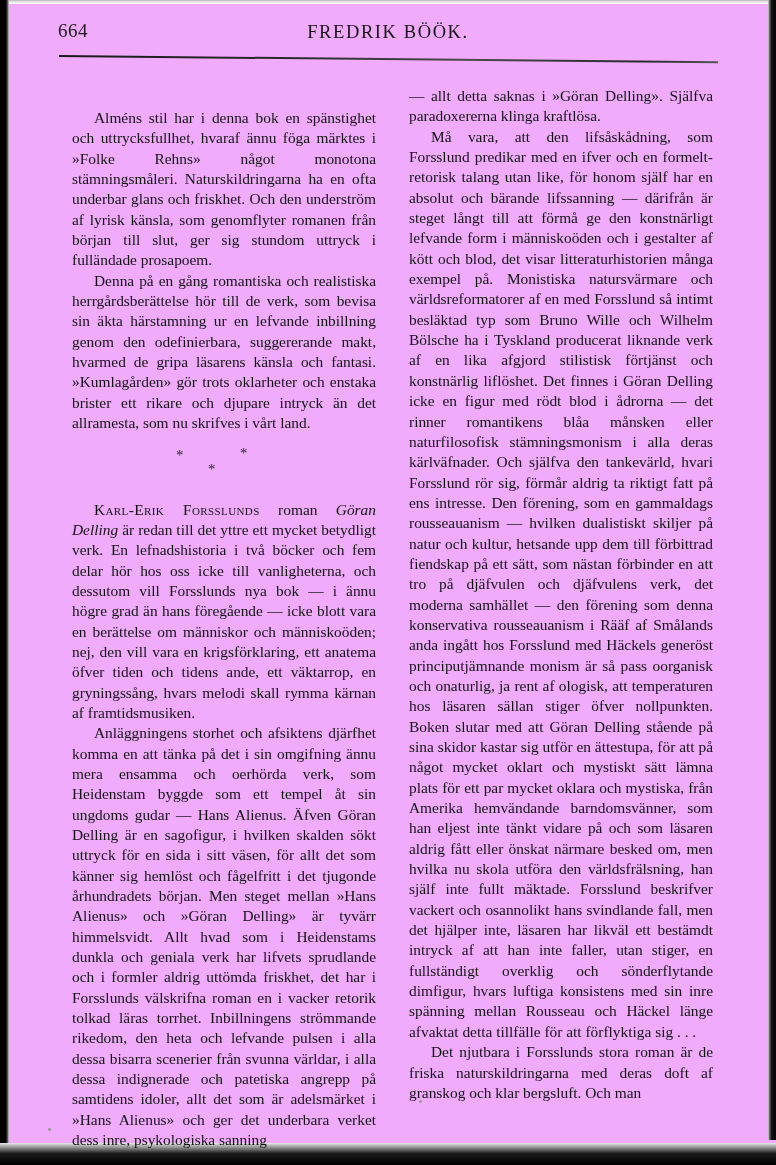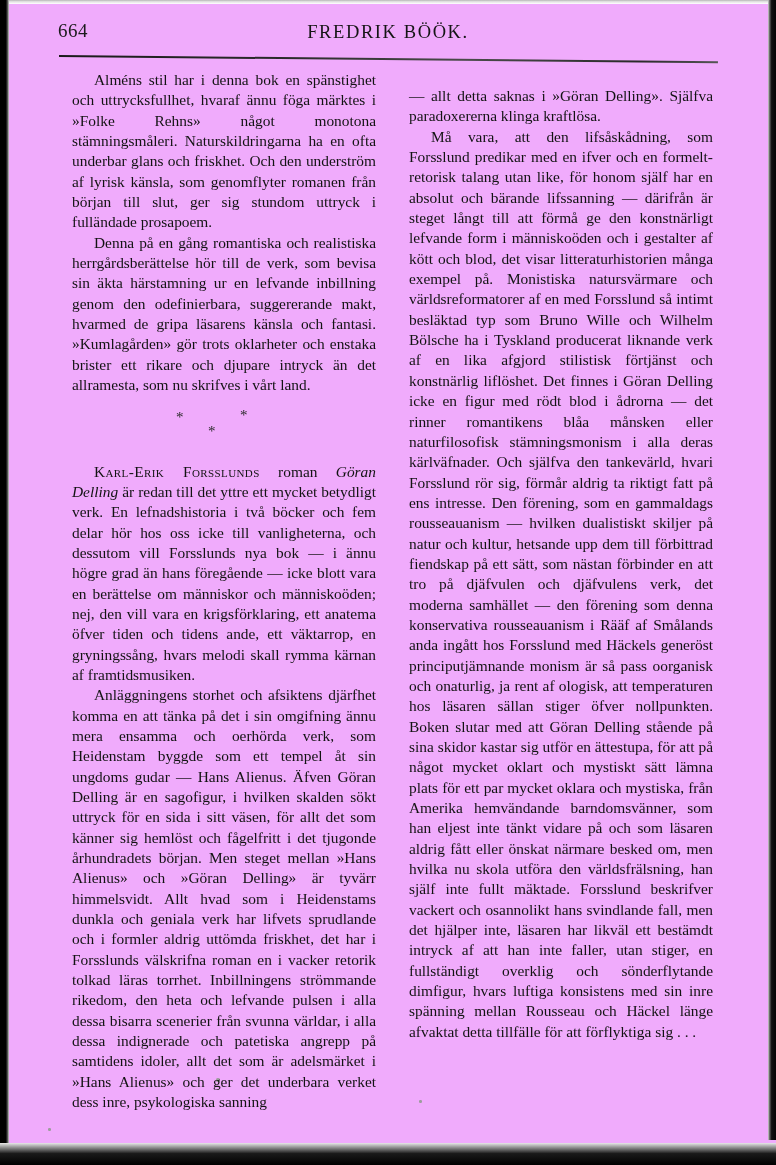--- a/index.html
+++ b/index.html
@@ -91,21 +91,21 @@
   .col {
     position: absolute;
     top: 0;
     width: 304px;
     font-size: 15.4px;
     line-height: 20.35px;
     text-align: justify;
     text-justify: inter-word;
     color: #131313;
   }
-  .col-left  { left: 72px; }
+  .col-left  { left: 72px; margin-top: 38px; }
   .col-right { left: 409px; margin-top: 16px; }
 
   .col p {
     margin: 0;
     text-indent: 22px;
     hyphens: manual;
   }
   .col p.noindent { text-indent: 0; }
 
   .smallcaps {
@@ -162,16 +162,17 @@
       </div>
 
       <p><span class="smallcaps">Karl-Erik Forsslunds</span><span> roman </span><span class="ital">Göran Delling</span><span> är redan till det yttre ett mycket betydligt verk. En lefnadshistoria i två böcker och fem delar hör hos oss icke till vanligheterna, och dessutom vill Forsslunds nya bok — i ännu högre grad än hans föregående — icke blott vara en berättelse om människor och människoöden; nej, den vill vara en krigsförklaring, ett anatema öfver tiden och tidens ande, ett väktarrop, en gryningssång, hvars melodi skall rymma kärnan af framtidsmusiken.</span></p>
 
       <p>Anläggningens storhet och afsiktens djärfhet komma en att tänka på det i sin omgifning ännu mera ensamma och oerhörda verk, som Heidenstam byggde som ett tempel åt sin ungdoms gudar — Hans Alienus. Äfven Göran Delling är en sagofigur, i hvilken skalden sökt uttryck för en sida i sitt väsen, för allt det som känner sig hemlöst och fågelfritt i det tjugonde århundradets början. Men steget mellan »Hans Alienus» och »Göran Delling» är tyvärr himmelsvidt. Allt hvad som i Heidenstams dunkla och geniala verk har lifvets sprudlande och i formler aldrig uttömda friskhet, det har i Forsslunds välskrifna roman en i vacker retorik tolkad läras torrhet. Inbillningens strömmande rikedom, den heta och lefvande pulsen i alla dessa bisarra scenerier från svunna världar, i alla dessa indignerade och patetiska angrepp på samtidens idoler, allt det som är adelsmärket i »Hans Alienus» och ger det underbara verket dess inre, psykologiska sanning</p>
     </div>
 
     <div class="col col-right">
       <p class="noindent">— allt detta saknas i »Göran Delling». Själfva paradoxererna klinga kraftlösa.</p>
       <p>Må vara, att den lifsåskådning, som Forsslund predikar med en ifver och en formelt-retorisk talang utan like, för honom själf har en absolut och bärande lifssanning — därifrån är steget långt till att förmå ge den konstnärligt lefvande form i människoöden och i gestalter af kött och blod, det visar litteraturhistorien många exempel på. Monistiska natursvärmare och världsreformatorer af en med Forsslund så intimt besläktad typ som Bruno Wille och Wilhelm Bölsche ha i Tyskland producerat liknande verk af en lika afgjord stilistisk förtjänst och konstnärlig liflöshet. Det finnes i Göran Delling icke en figur med rödt blod i ådrorna — det rinner romantikens blåa månsken eller naturfilosofisk stämningsmonism i alla deras kärlväfnader. Och själfva den tankevärld, hvari Forsslund rör sig, förmår aldrig ta riktigt fatt på ens intresse. Den förening, som en gammaldags rousseauanism — hvilken dualistiskt skiljer på natur och kultur, hetsande upp dem till förbittrad fiendskap på ett sätt, som nästan förbinder en att tro på djäfvulen och djäfvulens verk, det moderna samhället — den förening som denna konservativa rousseauanism i Rääf af Smålands anda ingått hos Forsslund med Häckels generöst principutjämnande monism är så pass oorganisk och onaturlig, ja rent af ologisk, att temperaturen hos läsaren sällan stiger öfver nollpunkten. Boken slutar med att Göran Delling stående på sina skidor kastar sig utför en ättestupa, för att på något mycket oklart och mystiskt sätt lämna plats för ett par mycket oklara och mystiska, från Amerika hemvändande barndomsvänner, som han eljest inte tänkt vidare på och som läsaren aldrig fått eller önskat närmare besked om, men hvilka nu skola utföra den världsfrälsning, han själf inte fullt mäktade. Forsslund beskrifver vackert och osannolikt hans svindlande fall, men det hjälper inte, läsaren har likväl ett bestämdt intryck af att han inte faller, utan stiger, en fullständigt overklig och sönderflytande dimfigur, hvars luftiga konsistens med sin inre spänning mellan Rousseau och Häckel länge afvaktat detta tillfälle för att förflyktiga sig . . .</p>
+      <p>Det njutbara i Forsslunds stora roman är de friska naturskildringarna med deras doft af granskog och klar bergsluft. Och man</p>
     </div>
 
   </div>
 </div>
 
 </body></html>

